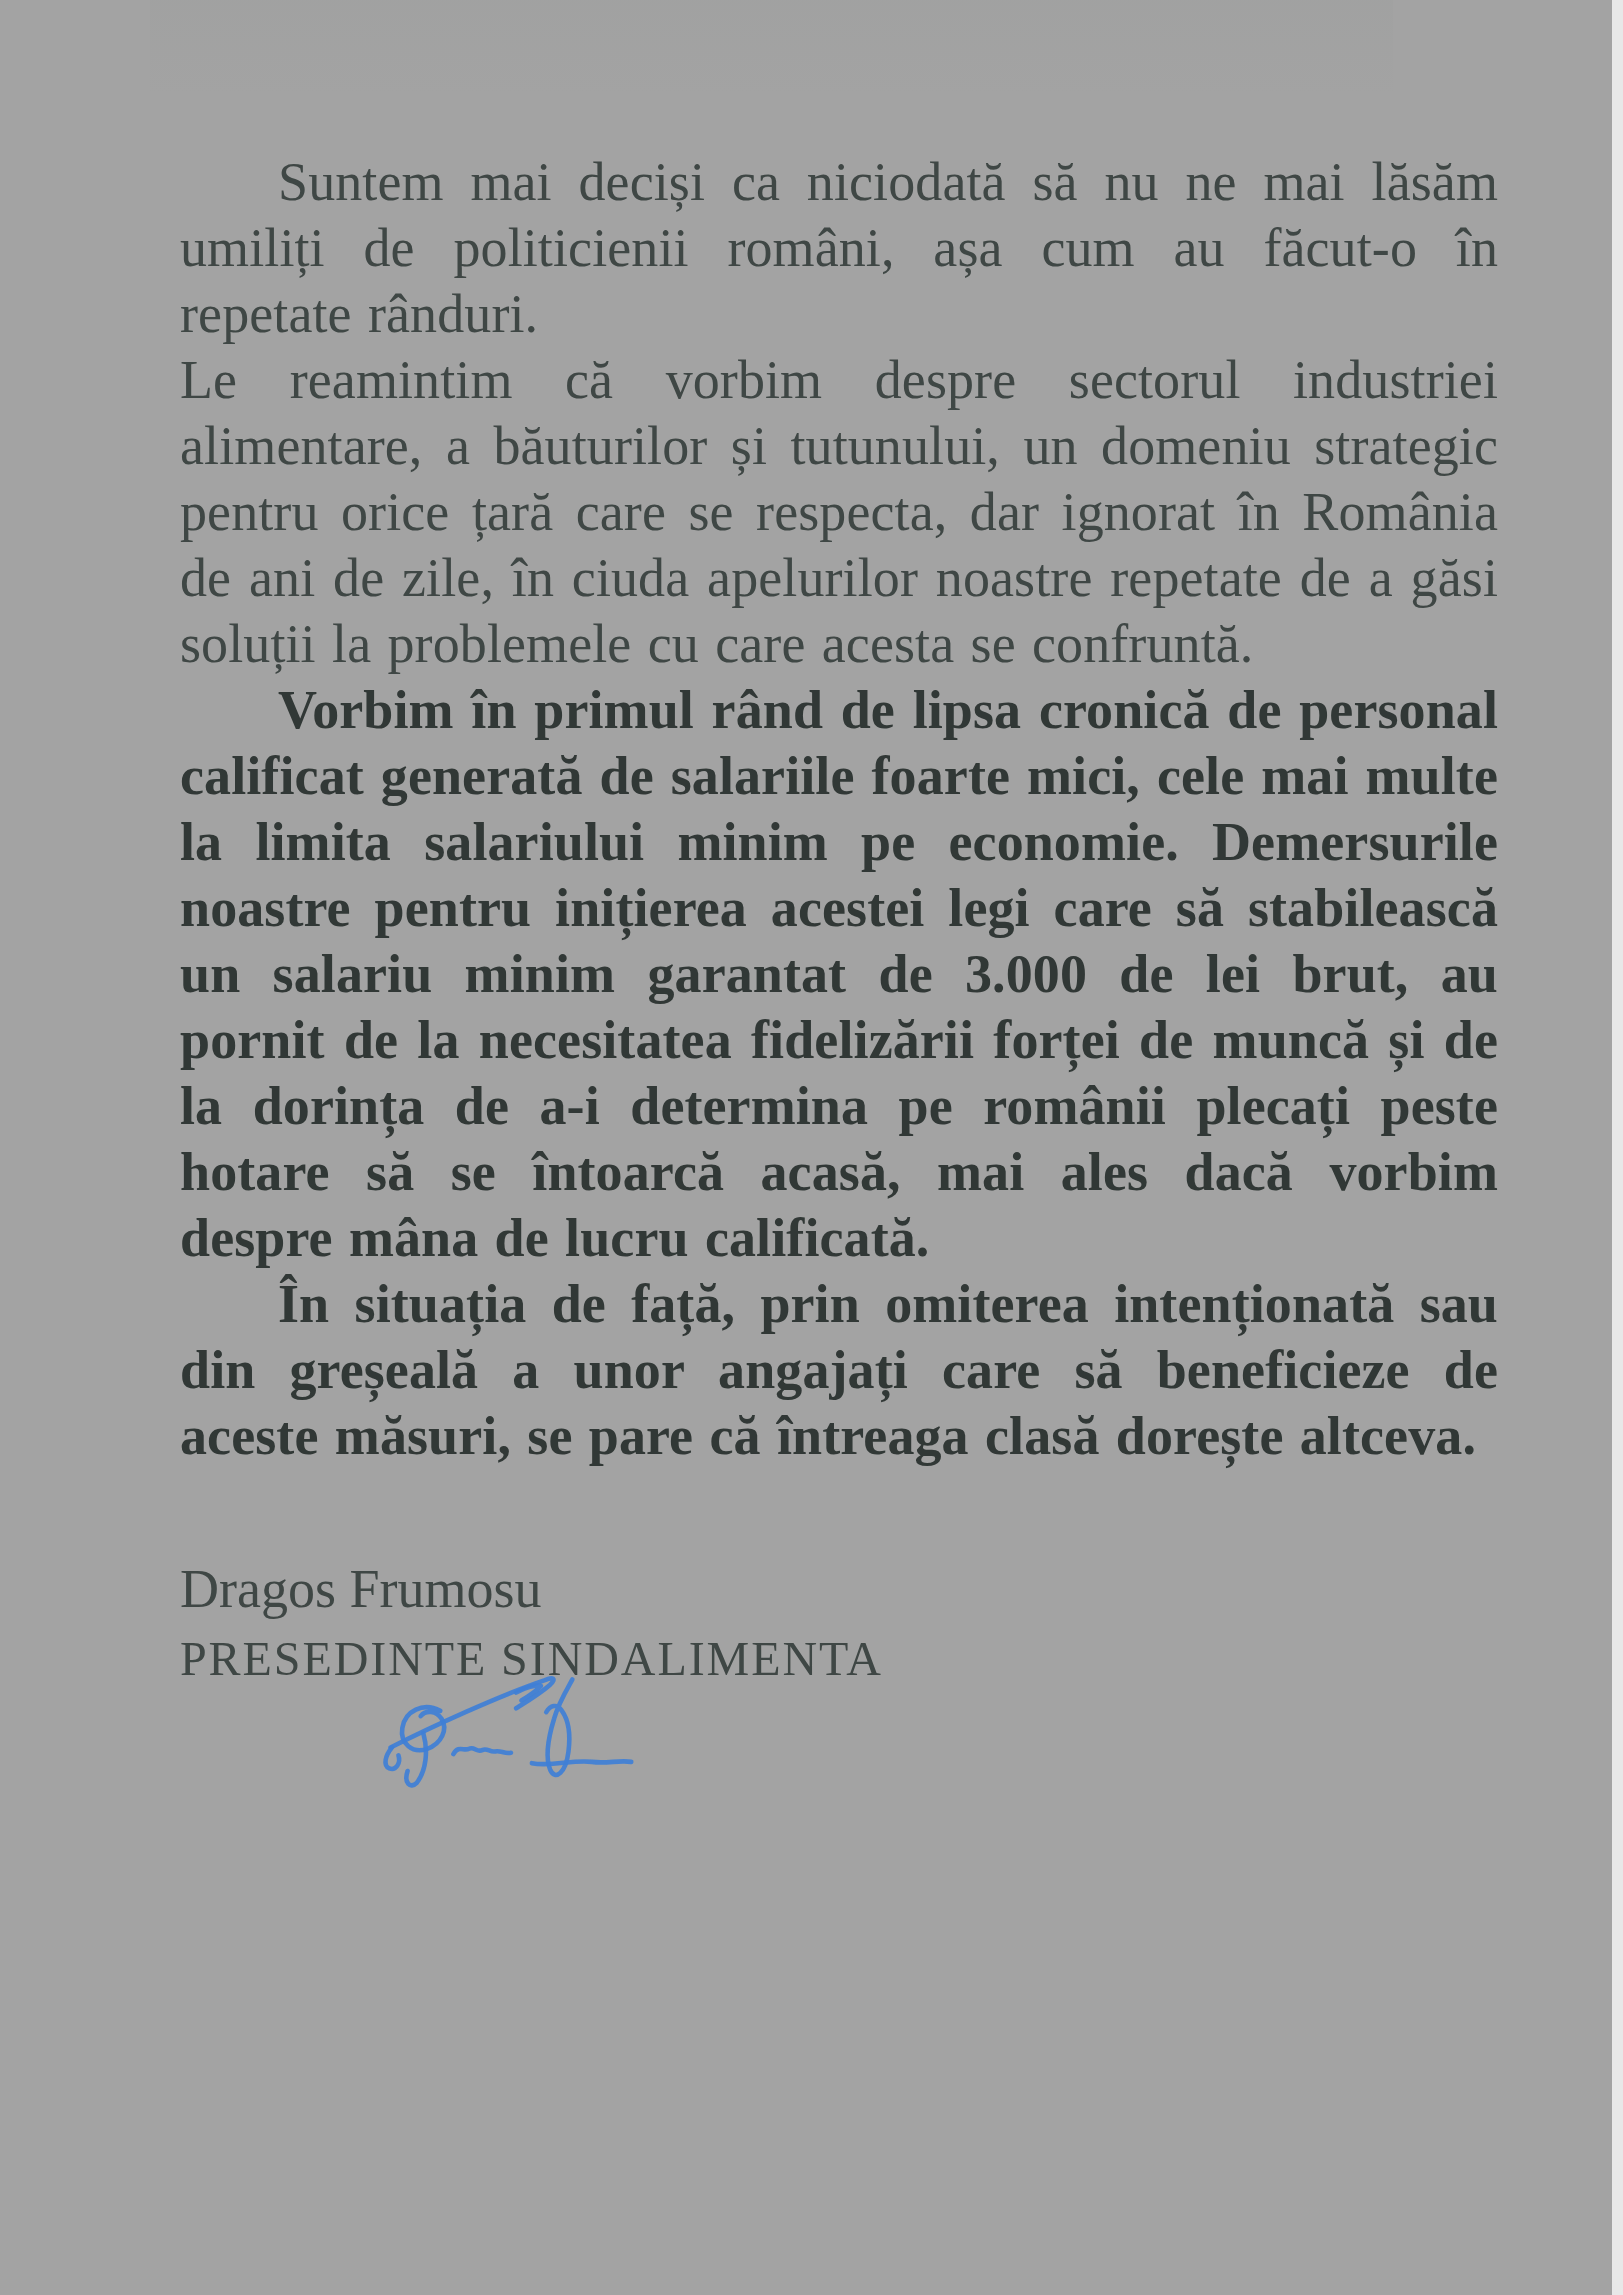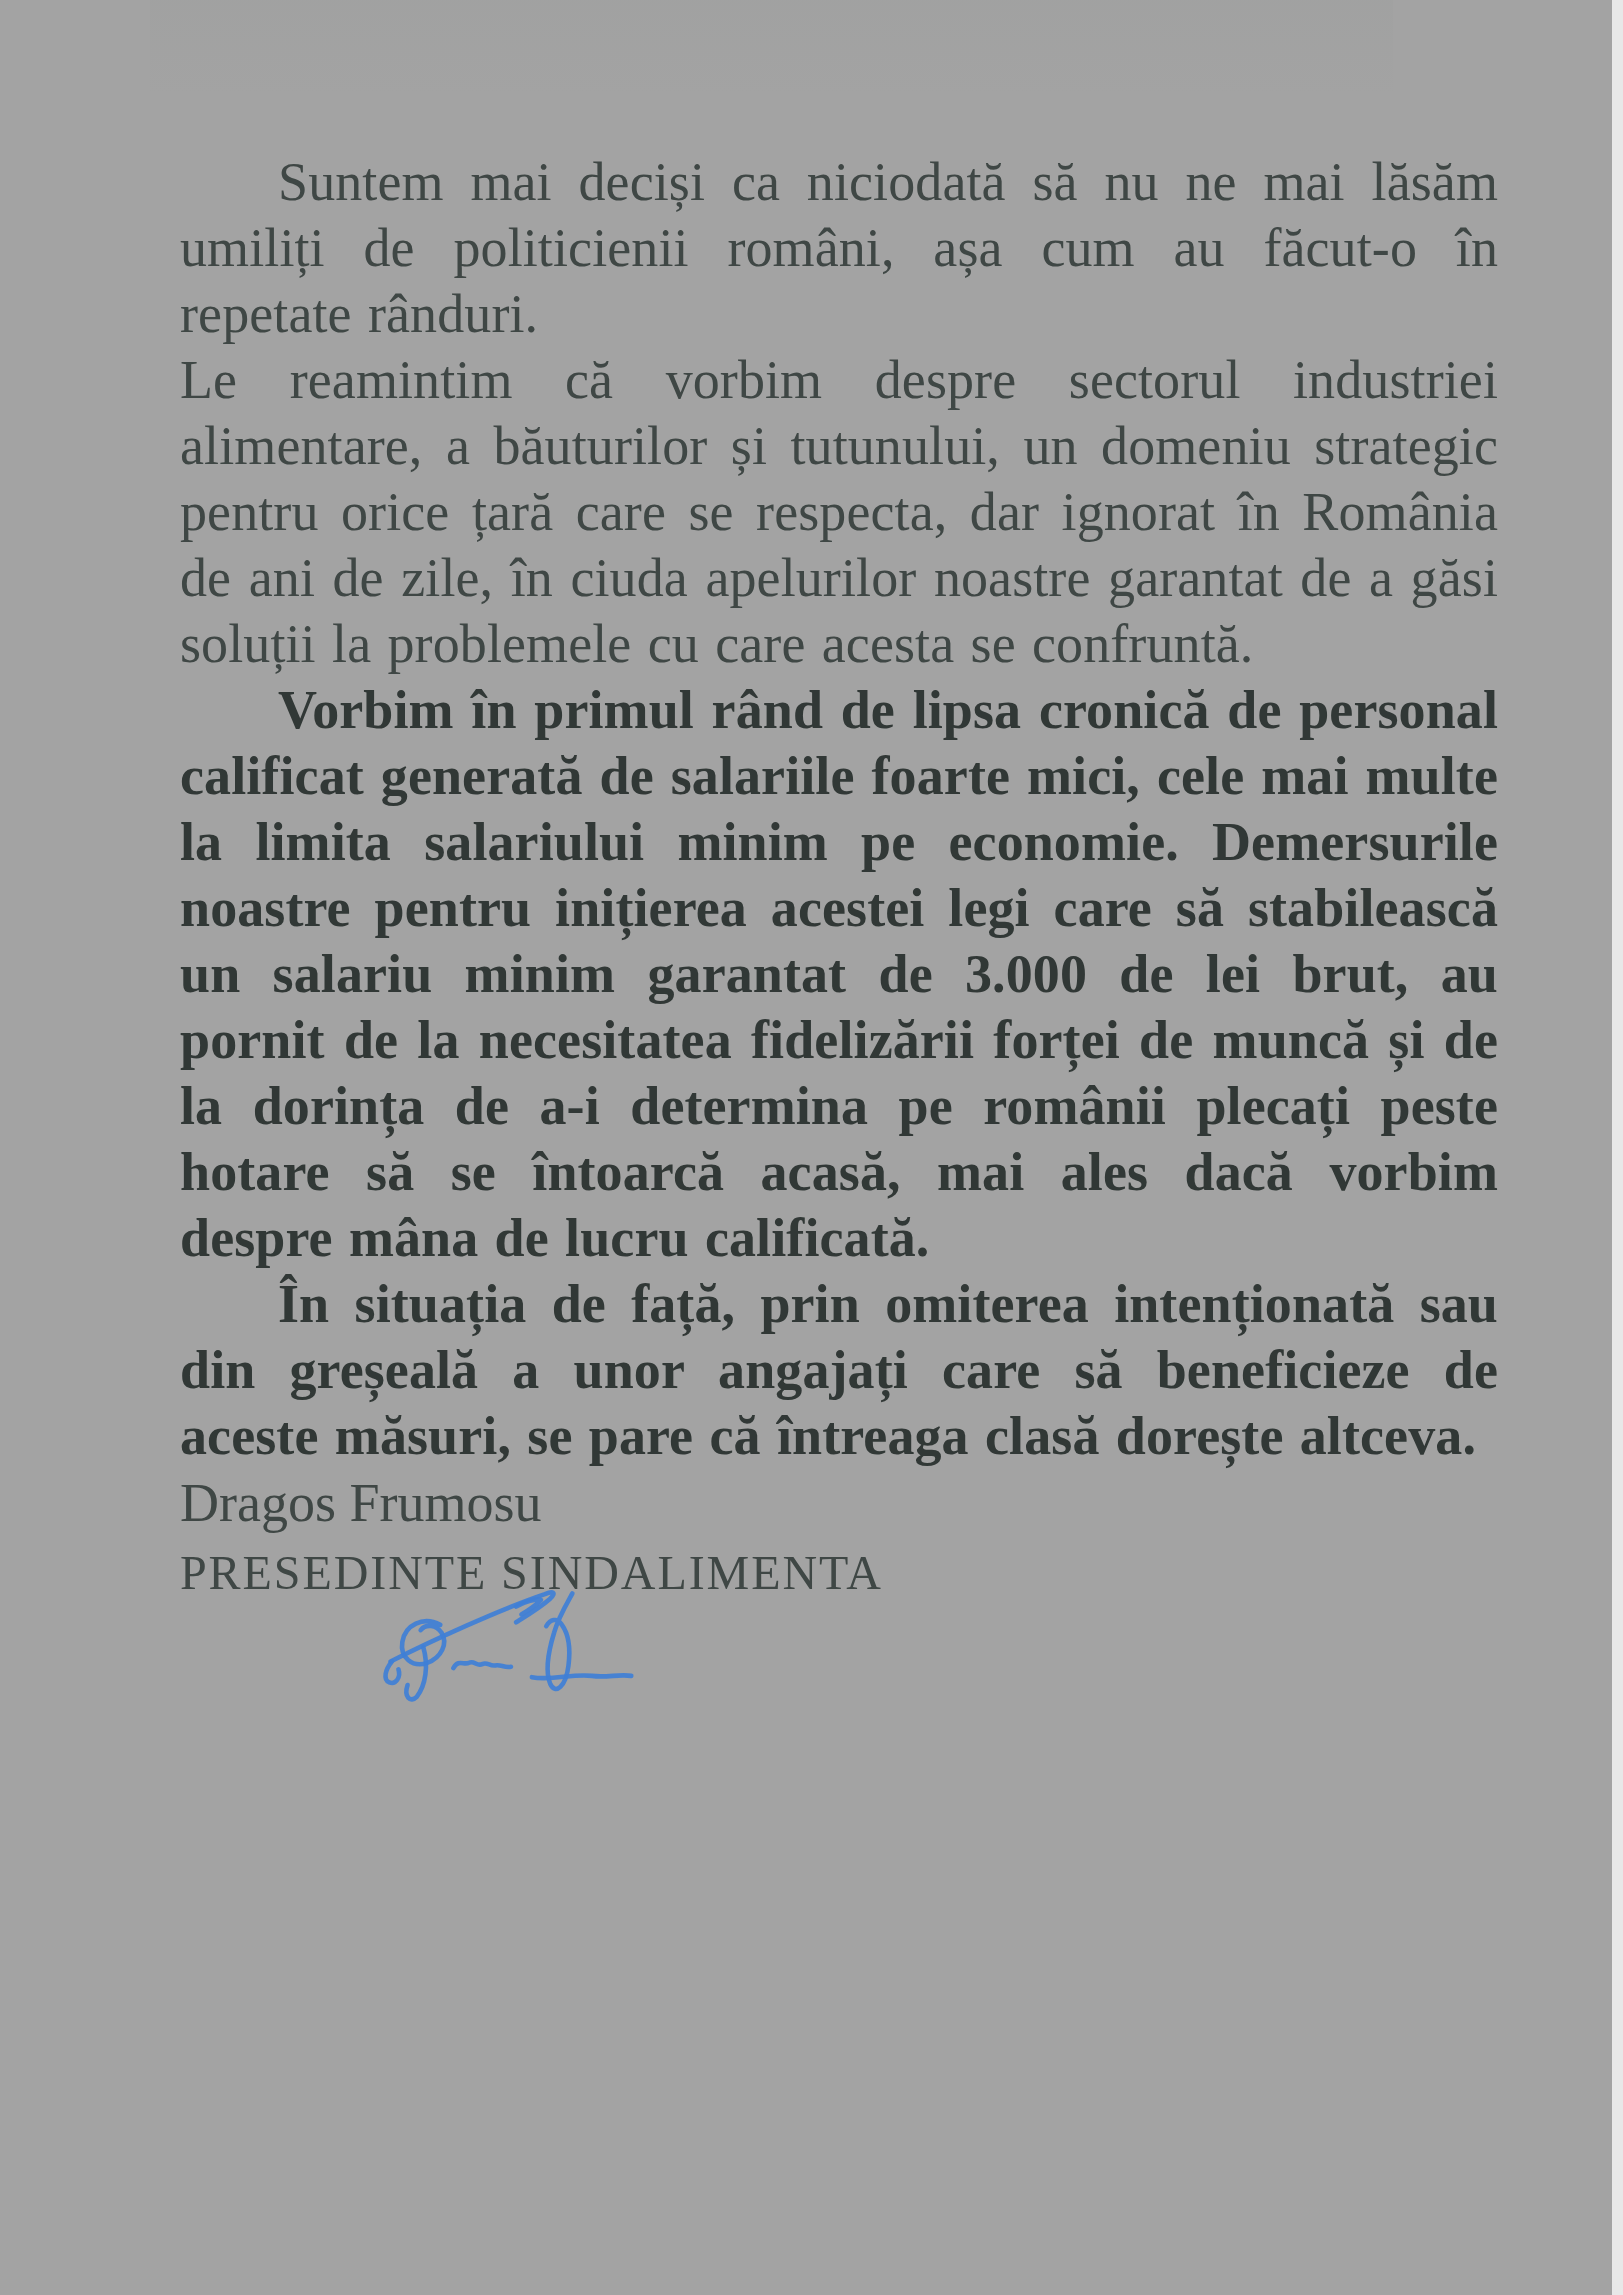--- a/index.html
+++ b/index.html
@@ -39,20 +39,21 @@
     word-spacing: 0.05em;
     letter-spacing: 0.1px;
   }
   .para.indent { text-indent: 98px; }
   .para.bold {
     font-weight: bold;
     color: var(--bold-text, #313836);
   }
   .para.gap-before { }
   .signature-block {
+    margin-top: 86px;
   }
   .signer-name {
     font-size: 54px;
     line-height: 69px;
     color: var(--body-text, #3f4745);
   }
   .signer-title {
     font-size: 48px;
     line-height: 69px;
     letter-spacing: 0.04em;
@@ -82,21 +83,21 @@
 </head>
 <body>
 
 <div class="page">
   <div class="scan-noise"></div>
 
   <div class="content">
 
     <p class="para indent">Suntem mai deciși ca niciodată să nu ne mai lăsăm umiliți de politicienii români, așa cum au făcut-o în repetate rânduri.</p>
 
-    <p class="para">Le reamintim că vorbim despre sectorul industriei alimentare, a băuturilor și tutunului, un domeniu strategic pentru orice țară care se respecta, dar ignorat în România de ani de zile, în ciuda apelurilor noastre garantat de a găsi soluții la problemele cu care acesta se confruntă.</p>
+    <p class="para">Le reamintim că vorbim despre sectorul industriei alimentare, a băuturilor și tutunului, un domeniu strategic pentru orice țară care se respecta, dar ignorat în România de ani de zile, în ciuda apelurilor noastre repetate de a găsi soluții la problemele cu care acesta se confruntă.</p>
 
     <p class="para bold indent gap-before">Vorbim în primul rând de lipsa cronică de personal calificat generată de salariile foarte mici, cele mai multe la limita salariului minim pe economie. Demersurile noastre pentru inițierea acestei legi care să stabilească un salariu minim garantat de 3.000 de lei brut, au pornit de la necesitatea fidelizării forței de muncă și de la dorința de a-i determina pe românii plecați peste hotare să se întoarcă acasă, mai ales dacă vorbim despre mâna de lucru calificată.</p>
 
     <p class="para bold indent">În situația de față, prin omiterea intenționată sau din greșeală a unor angajați care să beneficieze de aceste măsuri, se pare că întreaga clasă dorește altceva.</p>
 
     <div class="signature-block">
       <div class="signer-name">Dragos Frumosu</div>
       <div class="signer-title">PRESEDINTE SINDALIMENTA</div>
 
       <div class="signature-scribble">

